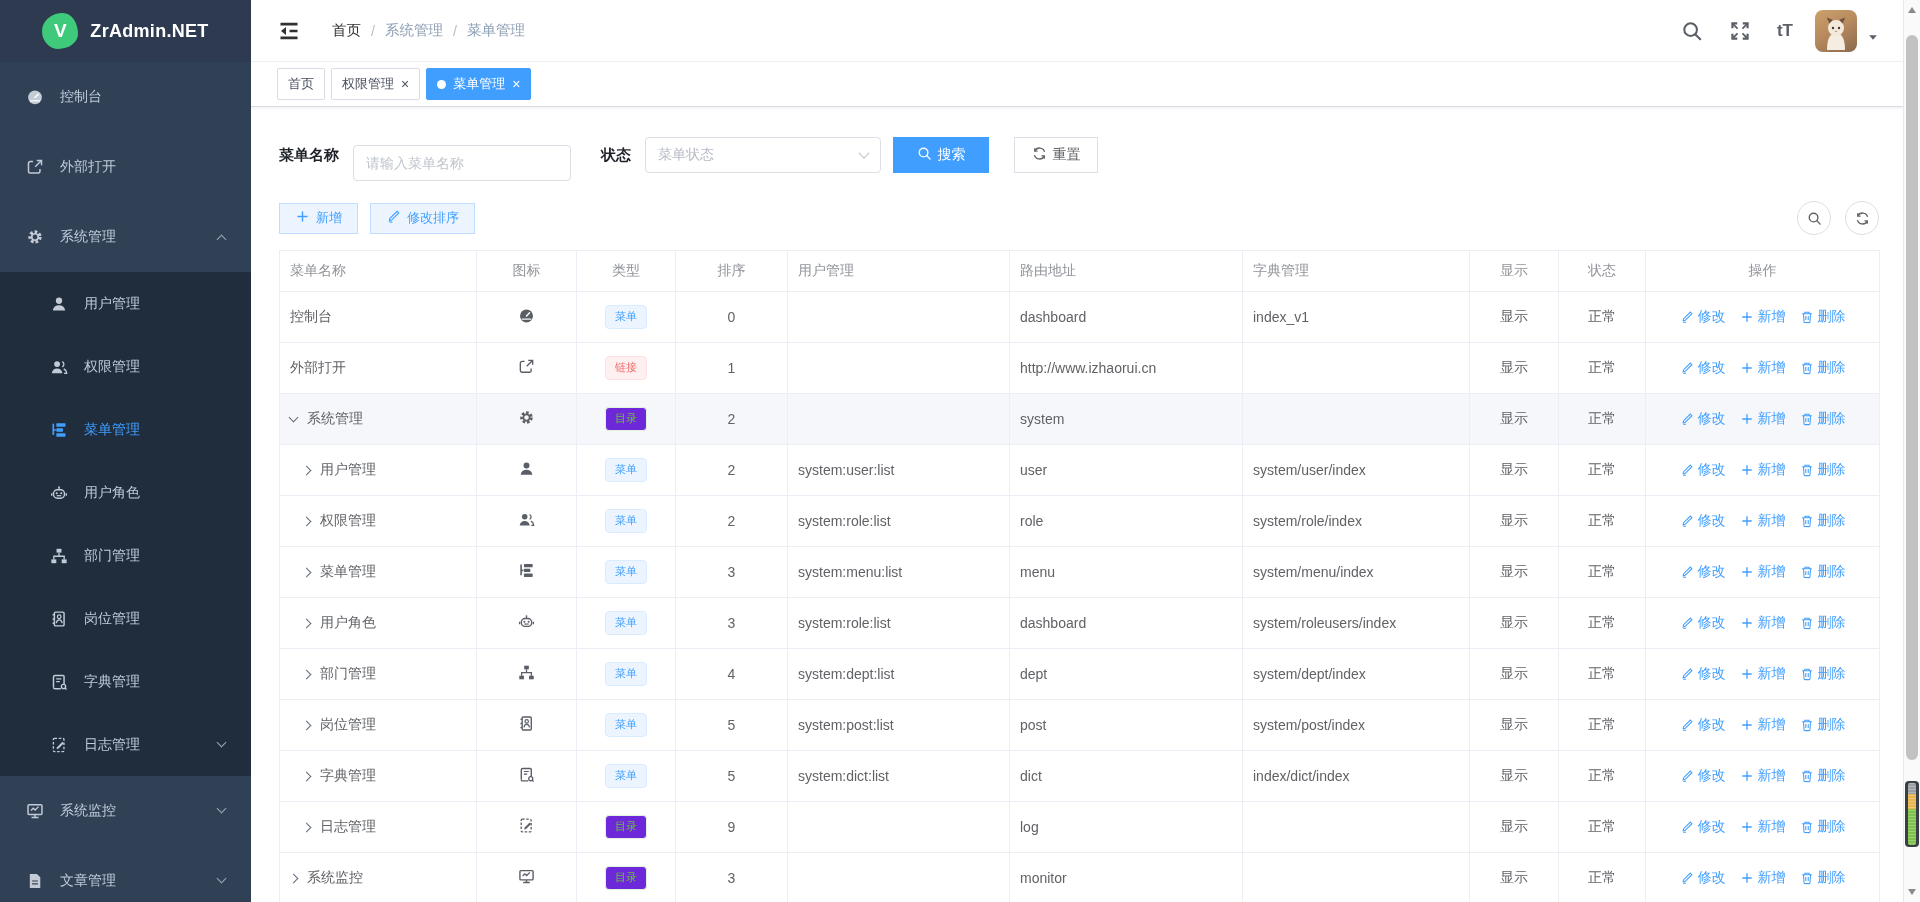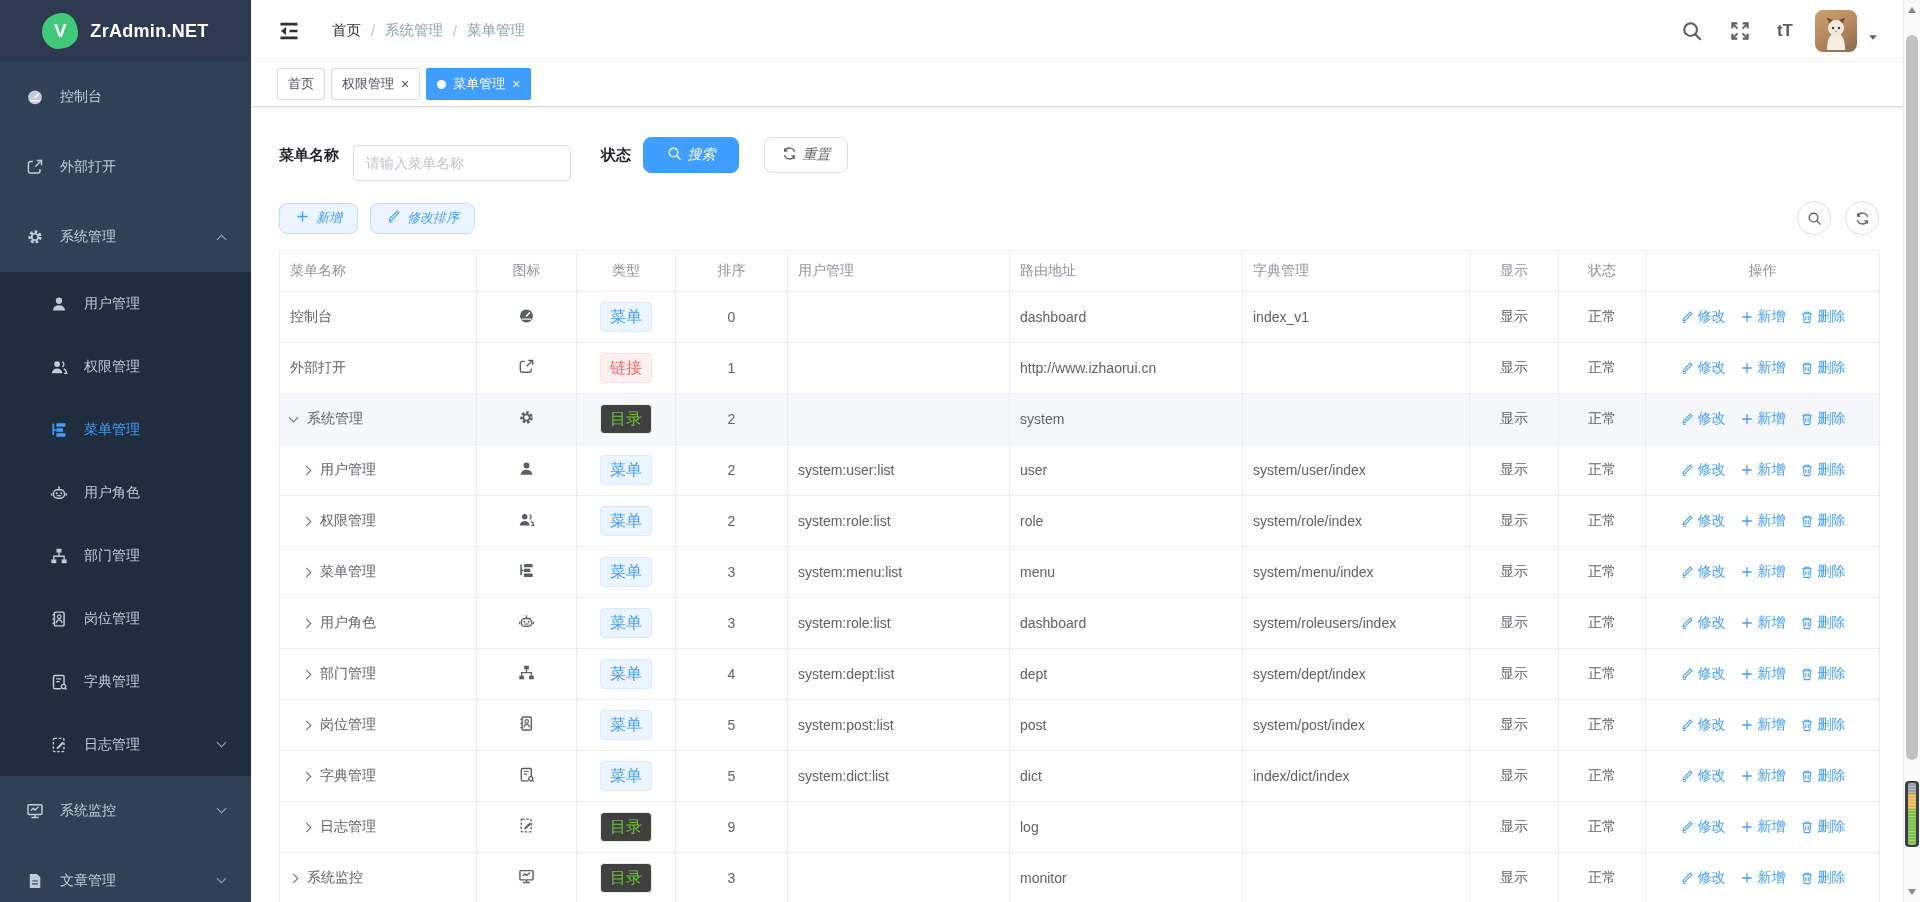--- a/index.html
+++ b/index.html
@@ -65,22 +65,22 @@
                padding:0 12px; background:#fff; }
   .name-input { width:218px; margin-left:14px;margin-top:16px; }
   .name-input input { border:none; outline:none; width:100%; font-size:14px; color:#606266;
                       font-family:inherit; background:transparent; }
   .name-input input::placeholder { color:#bfc4cc; }
   .status-label { margin-left:30px; }
   .select-box { width:236px; margin-left:14px; justify-content:space-between; cursor:pointer; }
   .sel-placeholder { color:#b4bac4; }
   .sel-arrow { width:8px; height:8px; border-right:1.4px solid #c0c4cc; border-bottom:1.4px solid #c0c4cc;
                transform:rotate(45deg); margin-top:-4px; }
-  .btn { height:36px; border-radius:8px; display:inline-flex; align-items:center; justify-content:center;
-         cursor:pointer; font-size:14px; gap:6px;font-style:italic; }
+  .btn { height:36px; border-radius:0; display:inline-flex; align-items:center; justify-content:center;
+         cursor:pointer; font-size:14px; gap:6px; }
   .btn svg { width:15px; height:15px; }
   .btn-primary { background:#409eff; border:1px solid #409eff; color:#fff; width:96px; margin-left:12px; }
   .btn-plainwhite { background:#fff; border:1px solid #dcdfe6; color:#606266; width:84px; margin-left:25px; }
 
   
   .toolbar-row { margin-top:20px; display:flex; align-items:center; }
   .btn-plain { height:31px; background:#ecf5ff; border:1px solid #c0dcff; color:#409eff; padding:0 15px; font-size:13px; }
   .btn-plain + .btn-plain { margin-left:12px; }
   .tool-right { margin-left:auto; display:flex; gap:14px; }
   .circle-btn { width:34px; height:34px; border-radius:50%; border:1px solid #dcdfe6; background:#fff;
@@ -94,24 +94,24 @@
   th { height:41px; color:#909399; font-size:14px; font-weight:500; padding:0 10px; background:#fff; }
   td { height:51px; color:#606266; font-size:14px; padding:0 10px; background:#fff; }
   tr.row-hover td { background:#f5f7fa; }
   .al { text-align:left; } .ac { text-align:center; }
   .name-cell { display:flex; align-items:center; }
   .arr { display:inline-block; width:7px; height:7px; border-right:1.4px solid #5f6b7c; border-bottom:1.4px solid #5f6b7c;
          transform:rotate(-45deg); margin-right:10px; flex-shrink:0; cursor:pointer; }
   .arr.open { transform:rotate(45deg); margin-top:-4px; }
   .ticon { display:inline-flex; color:#5a5e66; }
   .ticon svg { width:17px; height:17px; }
-  .badge { display:inline-block; font-size:16px; padding:4px 9px; border-radius:4px; line-height:1.2; }
+  .badge { display:inline-block; font-size:11px; padding:4px 9px; border-radius:4px; line-height:1.2; }
   .badge.blue  { background:#ecf5ff; border:1px solid #d9ecff; color:#409eff; }
   .badge.red   { background:#fef0f0; border:1px solid #fde2e2; color:#f56c6c; }
-  .badge.green { background:#404040; border:1px solid #e1f3d8; color:#67c23a; }
+  .badge.green { background:#6d28d9; border:1px solid #e1f3d8; color:#67c23a; }
   .act { color:#409eff; display:inline-flex; align-items:center; gap:4px; margin:0 7px; cursor:pointer; white-space:nowrap; }
   .act svg { width:14px; height:14px; }
 
   
   .scrollbar { width:17px; flex-shrink:0; background:#fafafa; border-left:1px solid #e8e8e8; position:relative; height:902px; }
   .sb-tri-up { position:absolute; top:7px; left:4px; width:0; height:0;
                border-left:4.5px solid transparent; border-right:4.5px solid transparent; border-bottom:6px solid #8a8a8a; }
   .sb-tri-down { position:absolute; bottom:7px; left:4px; width:0; height:0;
                border-left:4.5px solid transparent; border-right:4.5px solid transparent; border-top:6px solid #8a8a8a; }
   .sb-thumb { position:absolute; top:35px; left:2px; width:12px; height:725px; background:#c2c2c2; border-radius:7px; }
@@ -341,20 +341,24 @@
     </div>
 
   <div class="content">
 
     <div class="search-row">
       <span class="s-label">菜单名称</span>
       <div class="input-box name-input">
         <input placeholder="请输入菜单名称" style="">
       </div>
       <span class="s-label status-label">状态</span>
+      <div class="input-box select-box">
+        <span class="sel-placeholder">菜单状态</span>
+        <span class="sel-arrow"></span>
+      </div>
       <button class="btn btn-primary">
         <span class="bicon"><svg viewBox="0 0 16 16">
               <circle cx="7" cy="7" r="4.6" fill="none" stroke="currentColor" stroke-width="1.5"></circle>
               <path d="M10.5 10.5l3.5 3.5" stroke="currentColor" stroke-width="1.5" stroke-linecap="round"></path>
             </svg></span>
         <span>搜索</span>
       </button>
       <button class="btn btn-plainwhite">
         <span class="bicon"><svg viewBox="0 0 16 16">
               <path d="M13.4 6.3A5.6 5.6 0 0 0 3 5.2M2.6 9.7a5.6 5.6 0 0 0 10.4 1.1" fill="none" stroke="currentColor" stroke-width="1.4"></path>

